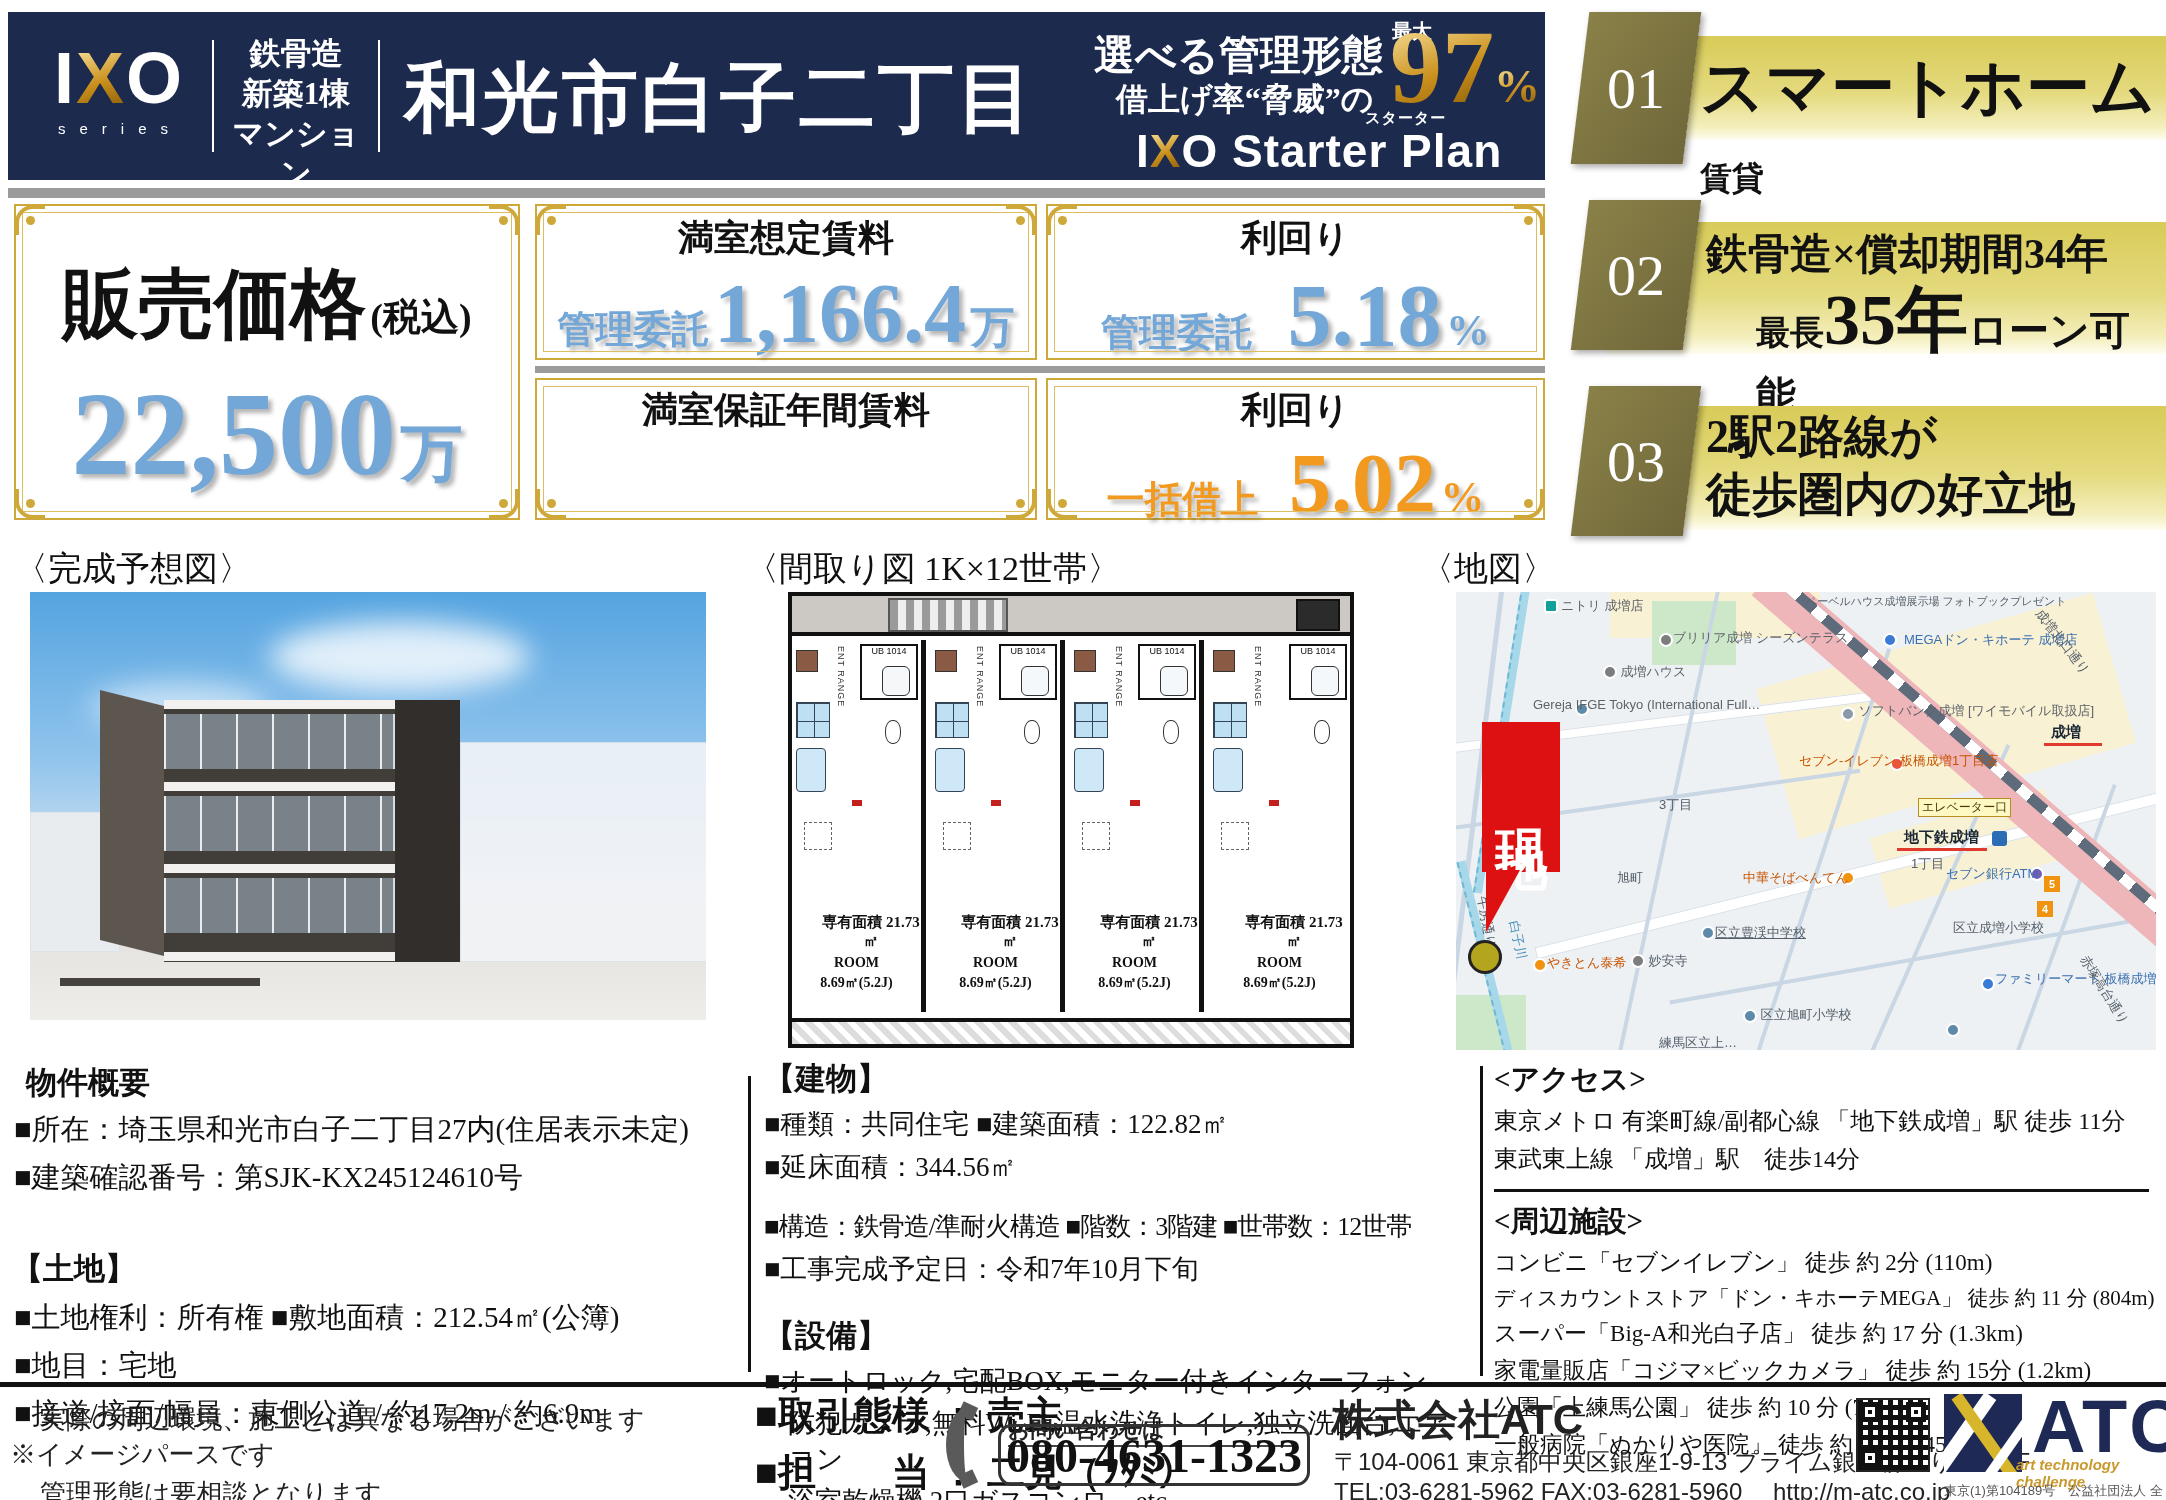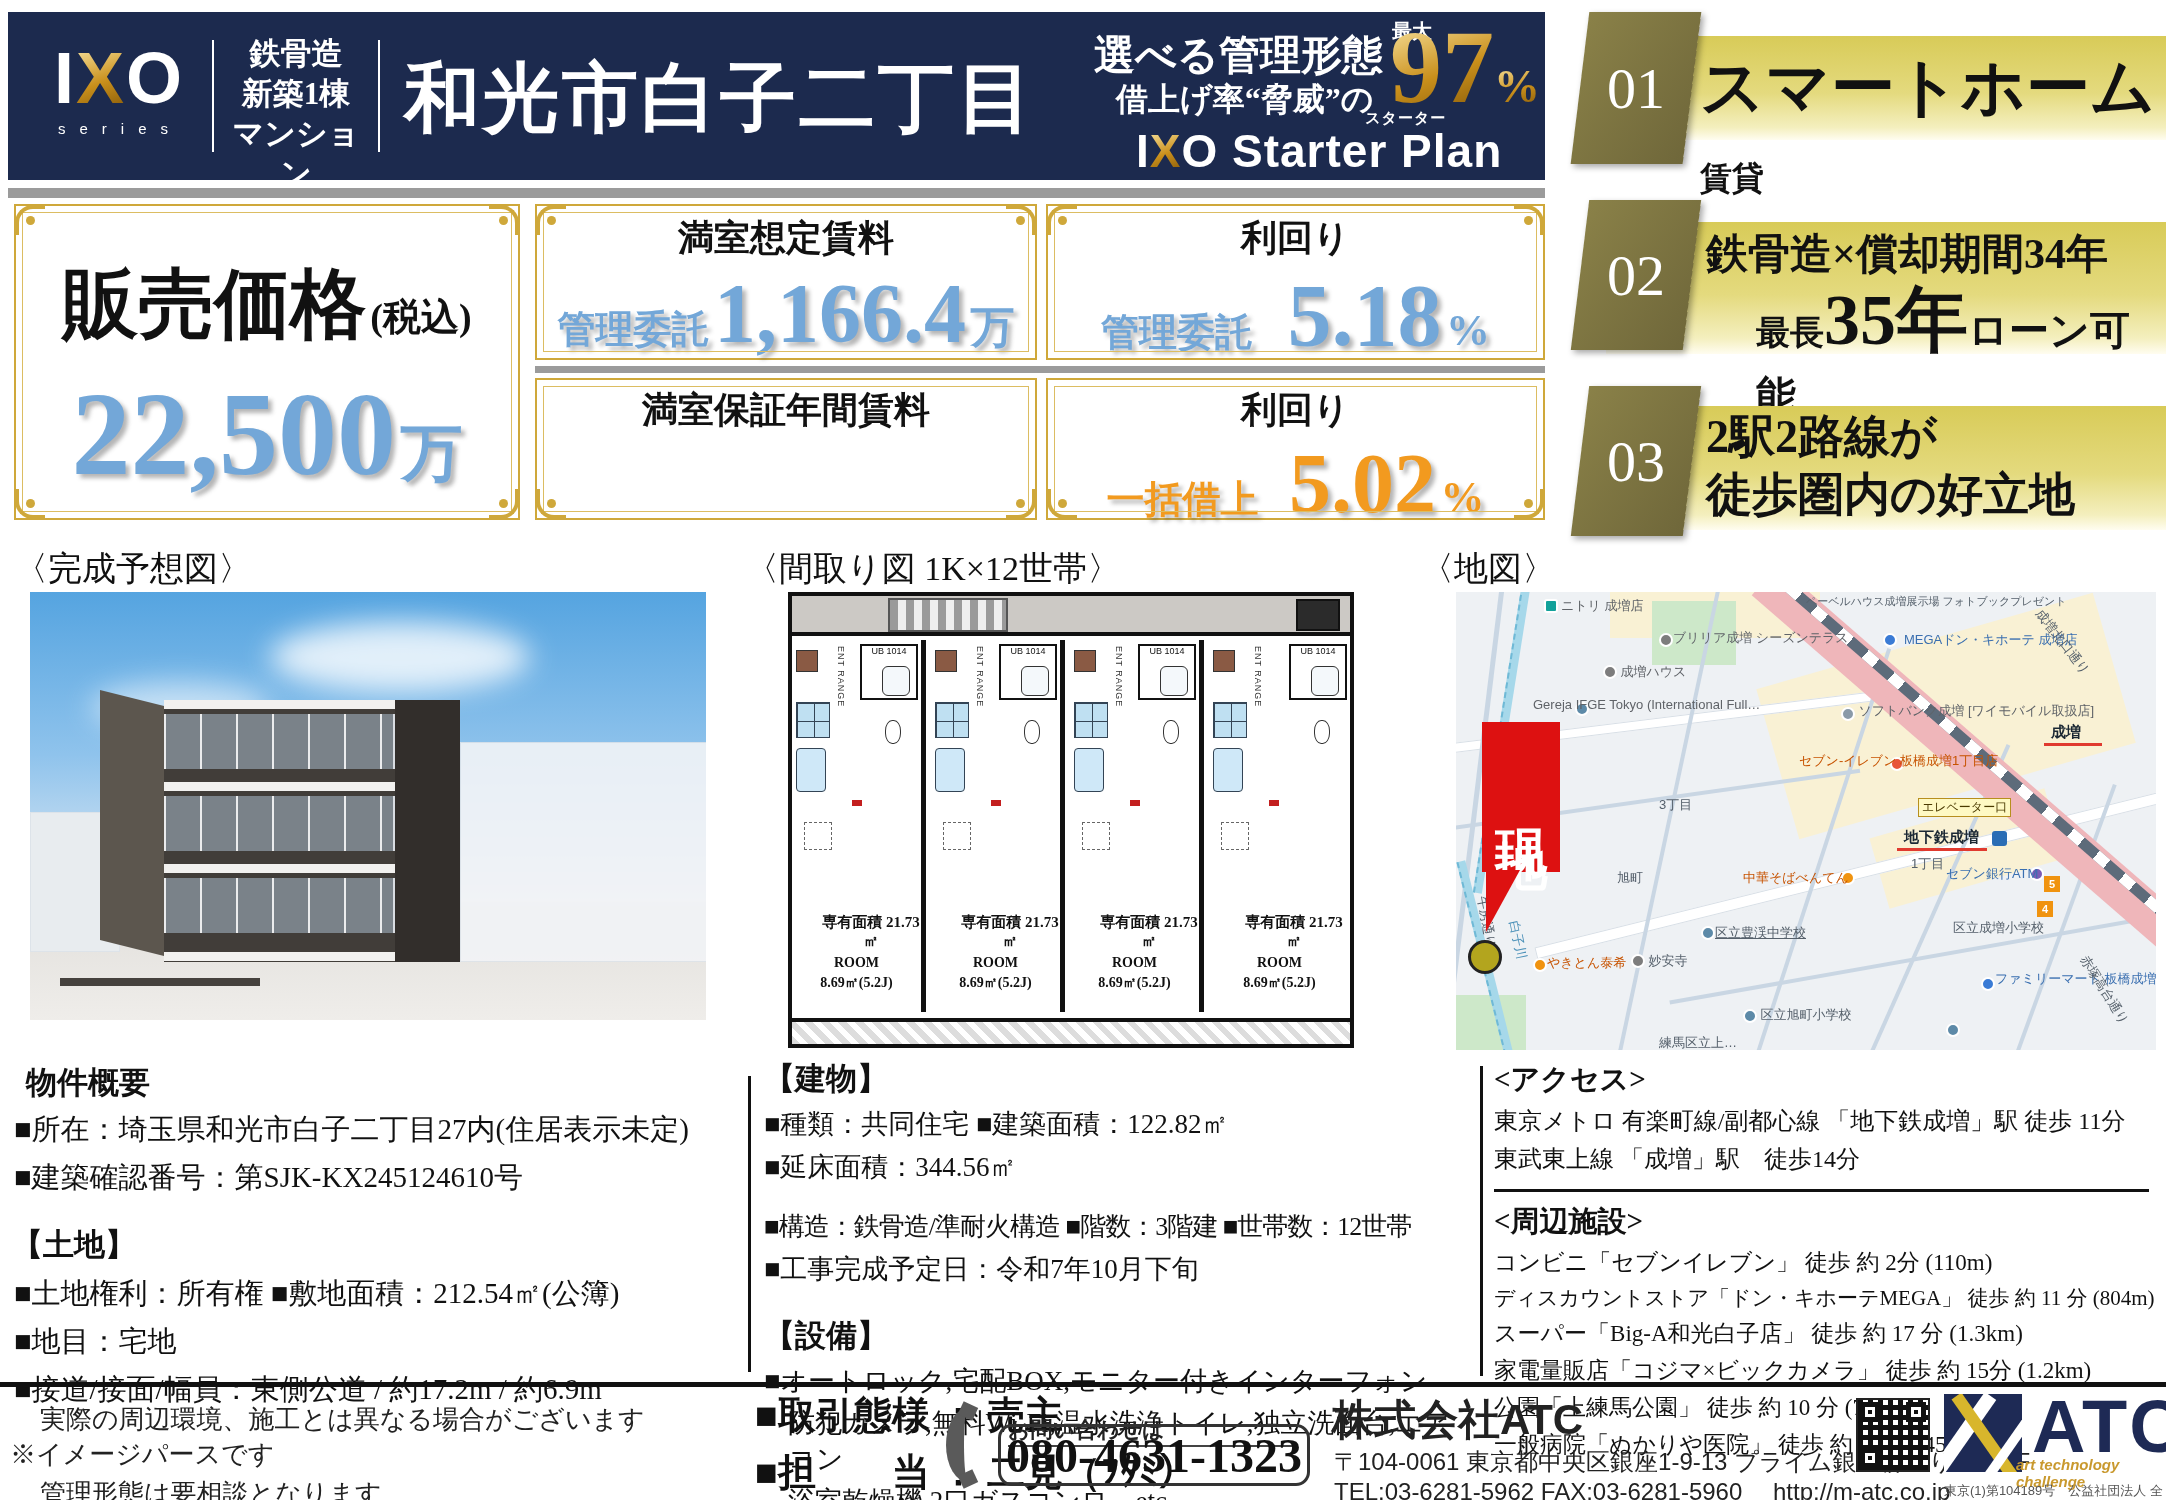--- a/index.html
+++ b/index.html
@@ -430,21 +430,21 @@
         <span>現地</span>
       </div>
     <div class="genchi-tri"></div>
     <div class="genchi-dot"></div>
   </div>
 
   <div class="abs" style="left:26px; top:1062px; width:715px;">
     <div class="info-h">物件概要</div>
     <div class="info-line" style="font-size:29px; margin-top:6px; margin-left:-12px;">■所在：埼玉県和光市白子二丁目27内(住居表示未定)</div>
     <div class="info-line" style="font-size:29px; margin-top:8px; margin-left:-12px;">■建築確認番号：第SJK-KX245124610号</div>
-    <div class="info-h" style="margin-top:26px; margin-left:-14px;">【土地】</div>
+    <div class="info-h" style="margin-top:50px; margin-left:-14px;">【土地】</div>
     <div class="info-line" style="font-size:29px; margin-top:8px; margin-left:-12px;">■土地権利：所有権 ■敷地面積：212.54㎡(公簿)</div>
     <div class="info-line" style="font-size:29px; margin-top:8px; margin-left:-12px;">■地目：宅地</div>
     <div class="info-line" style="font-size:29px; margin-top:8px; margin-left:-12px;">■接道/接面/幅員：東側公道 / 約17.2m / 約6.9m</div>
   </div>
   <div class="vdiv" style="left:748px; top:1076px; height:296px;"></div>
 
   <div class="abs" style="left:764px; top:1058px; width:712px;">
     <div class="info-h">【建物】</div>
     <div class="info-line" style="font-size:27px; margin-top:6px;">■種類：共同住宅 ■建築面積：122.82㎡</div>
     <div class="info-line" style="font-size:27px; margin-top:7px;">■延床面積：344.56㎡</div>

